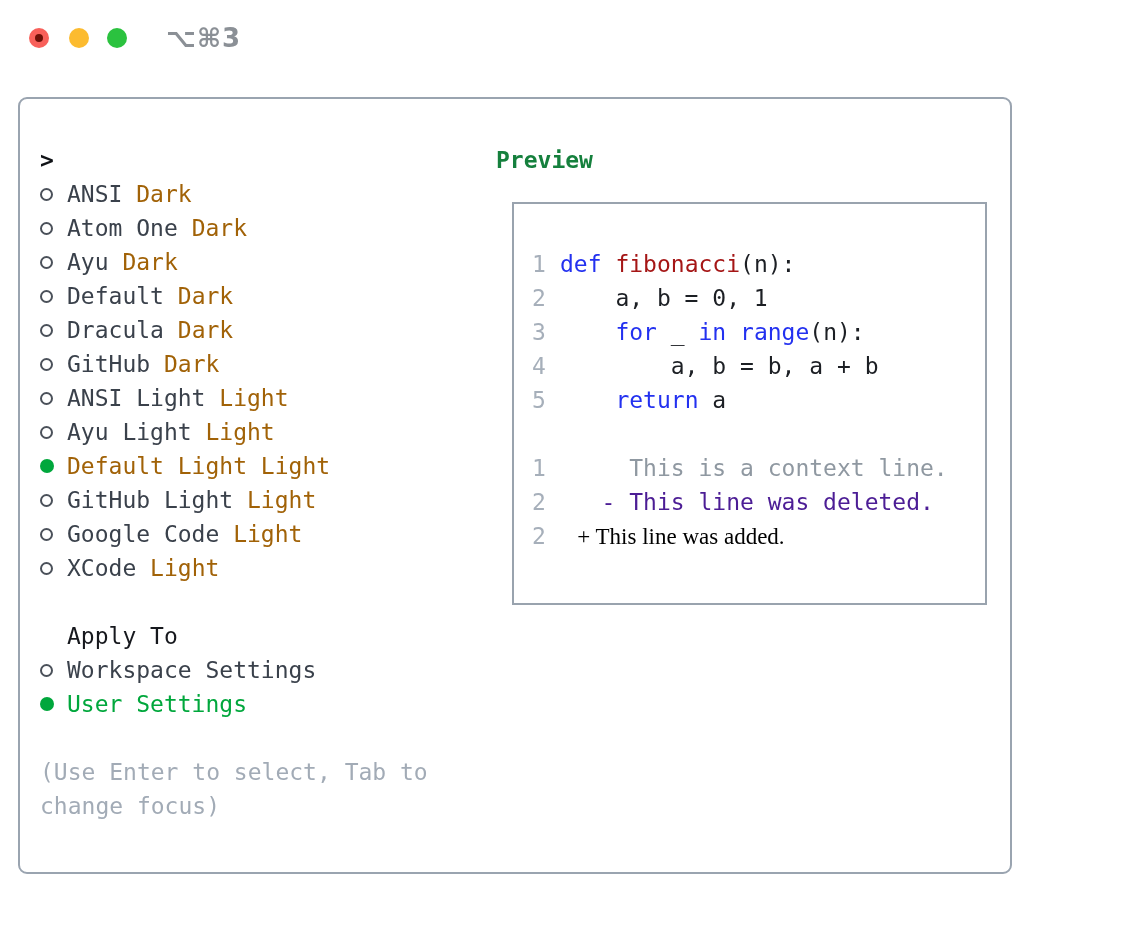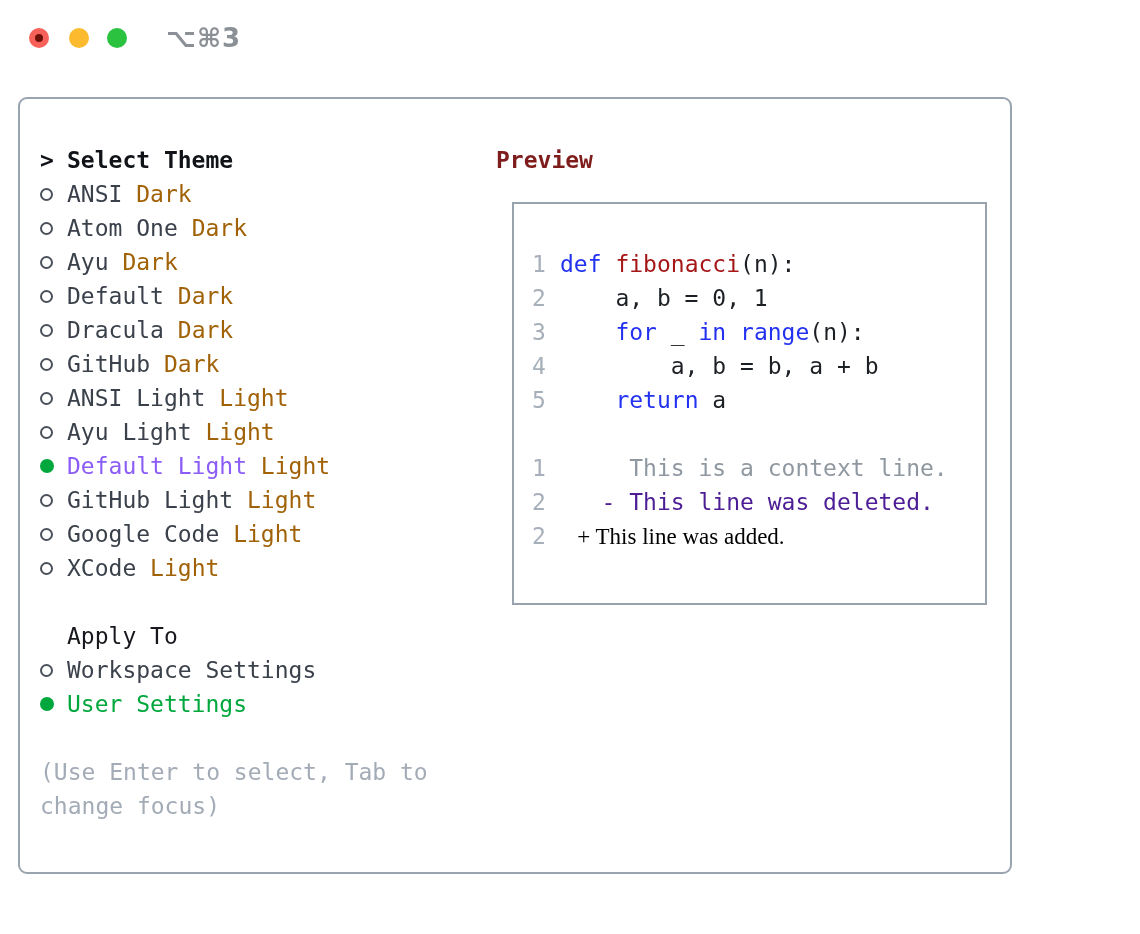--- a/index.html
+++ b/index.html
@@ -27,28 +27,28 @@
   .row{height:34px;display:flex;align-items:center;font-size:23px;}
   
   .left-col{position:absolute;left:20px;top:44px;width:440px;}
   .hdr{font-weight:700;color:#101317;}
   .prompt{width:27px;white-space:pre;}
   .marker{width:27px;display:flex;align-items:center;}
   .ring{width:13px;height:13px;border:2px solid #4b515a;border-radius:50%;box-sizing:border-box;}
   .dotsel{width:14px;height:14px;border-radius:50%;background:#00a73c;}
   .nm{color:#3a414b;white-space:pre;}
   .sfx{color:#a16207;white-space:pre;}
-  .item.selected .nm{color:#8b5cf6;}
+  .item.selected .nm{color:#a16207;}
   .section-title{color:#16181d;}
   .opt-label{color:#3a414b;white-space:pre;}
   .opt.selected .opt-label{color:#00a73c;}
   .hint{color:#a2abb6;white-space:pre;}
   .spacer{height:34px;}
   
-  .preview-title{position:absolute;left:476px;top:44px;font-weight:700;color:#7f1d1d;}
+  .preview-title{position:absolute;left:476px;top:44px;font-weight:700;color:#15803d;}
   .preview-box{
     position:absolute;left:492px;top:103px;width:475px;height:403px;
     border:2px solid #99a3ae;box-sizing:border-box;background:#ffffff;
     padding:43px 0 0 18px;overflow:hidden;
   }
   .cline{height:34px;display:flex;align-items:center;font-size:23px;}
   .lno{width:28px;color:#a6afba;white-space:pre;flex:none;}
   .ctext{white-space:pre;color:#1c1f24;}
   .seg-plain{color:#1c1f24;}
   .seg-kw{color:#2331f0;}
@@ -69,21 +69,20 @@
     <div class="tl tl-min"></div>
     <div class="tl tl-zoom"></div>
     <div class="win-title">⌥⌘3</div>
   </div>
 
   <div class="panel">
 
     <div class="left-col">
       <div class="row hdr">
         <span class="prompt">&gt;</span>
-        <span>Select Theme</span>
       </div>
 
       <div id="theme-list">
           <div class="row item">
             <span class="marker">
               <span class="ring"></span>
             </span>
             <span class="nm">ANSI</span>
             <span class="sfx"> Dark</span>
           </div>

